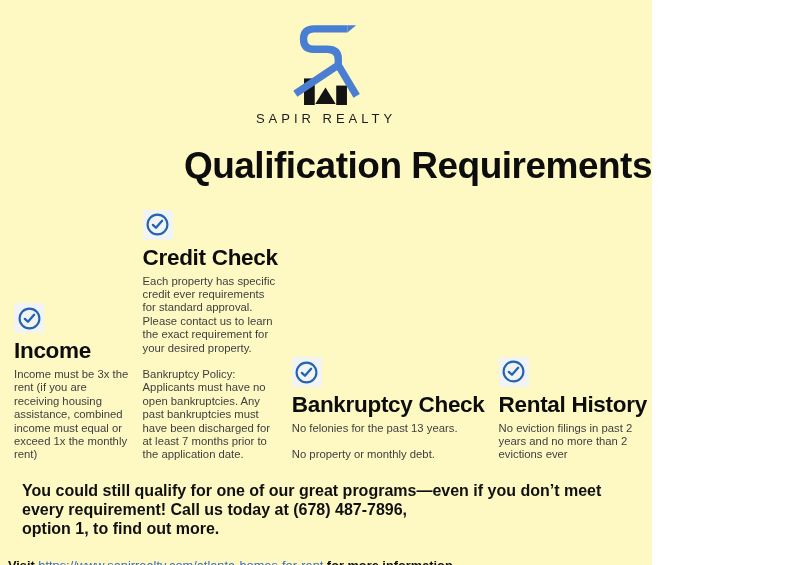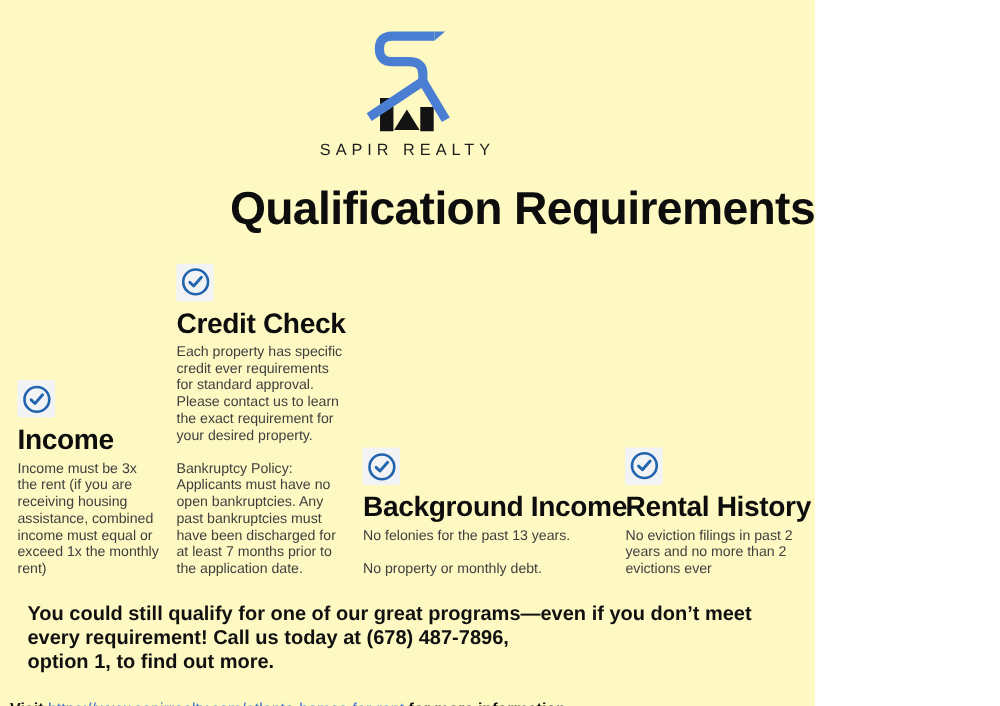--- a/index.html
+++ b/index.html
@@ -103,21 +103,21 @@
       <p>Bankruptcy Policy: Applicants must have no open bankruptcies. Any past bankruptcies must have been discharged for at least 7 months prior to the application date.</p>
     </section>
 
     <section class="col col3">
       <div class="icon-box">
         <svg viewBox="0 0 26 26" width="25" height="25" aria-hidden="true">
           <circle cx="13" cy="13" r="10.3" fill="none" stroke="#2264ae" stroke-width="2.2"></circle>
           <path d="M 8.2 13.4 L 11.4 16.4 L 17.8 9.2" fill="none" stroke="#2264ae" stroke-width="2.4" stroke-linecap="round" stroke-linejoin="round"></path>
         </svg>
       </div>
-      <h2>Background Income</h2>
+      <h2>Bankruptcy Check</h2>
       <p>No felonies for the past 13 years.</p>
       <p>No property or monthly debt.</p>
     </section>
 
     <section class="col col4">
       <div class="icon-box">
         <svg viewBox="0 0 26 26" width="25" height="25" aria-hidden="true">
           <circle cx="13" cy="13" r="10.3" fill="none" stroke="#2264ae" stroke-width="2.2"></circle>
           <path d="M 8.2 13.4 L 11.4 16.4 L 17.8 9.2" fill="none" stroke="#2264ae" stroke-width="2.4" stroke-linecap="round" stroke-linejoin="round"></path>
         </svg>

